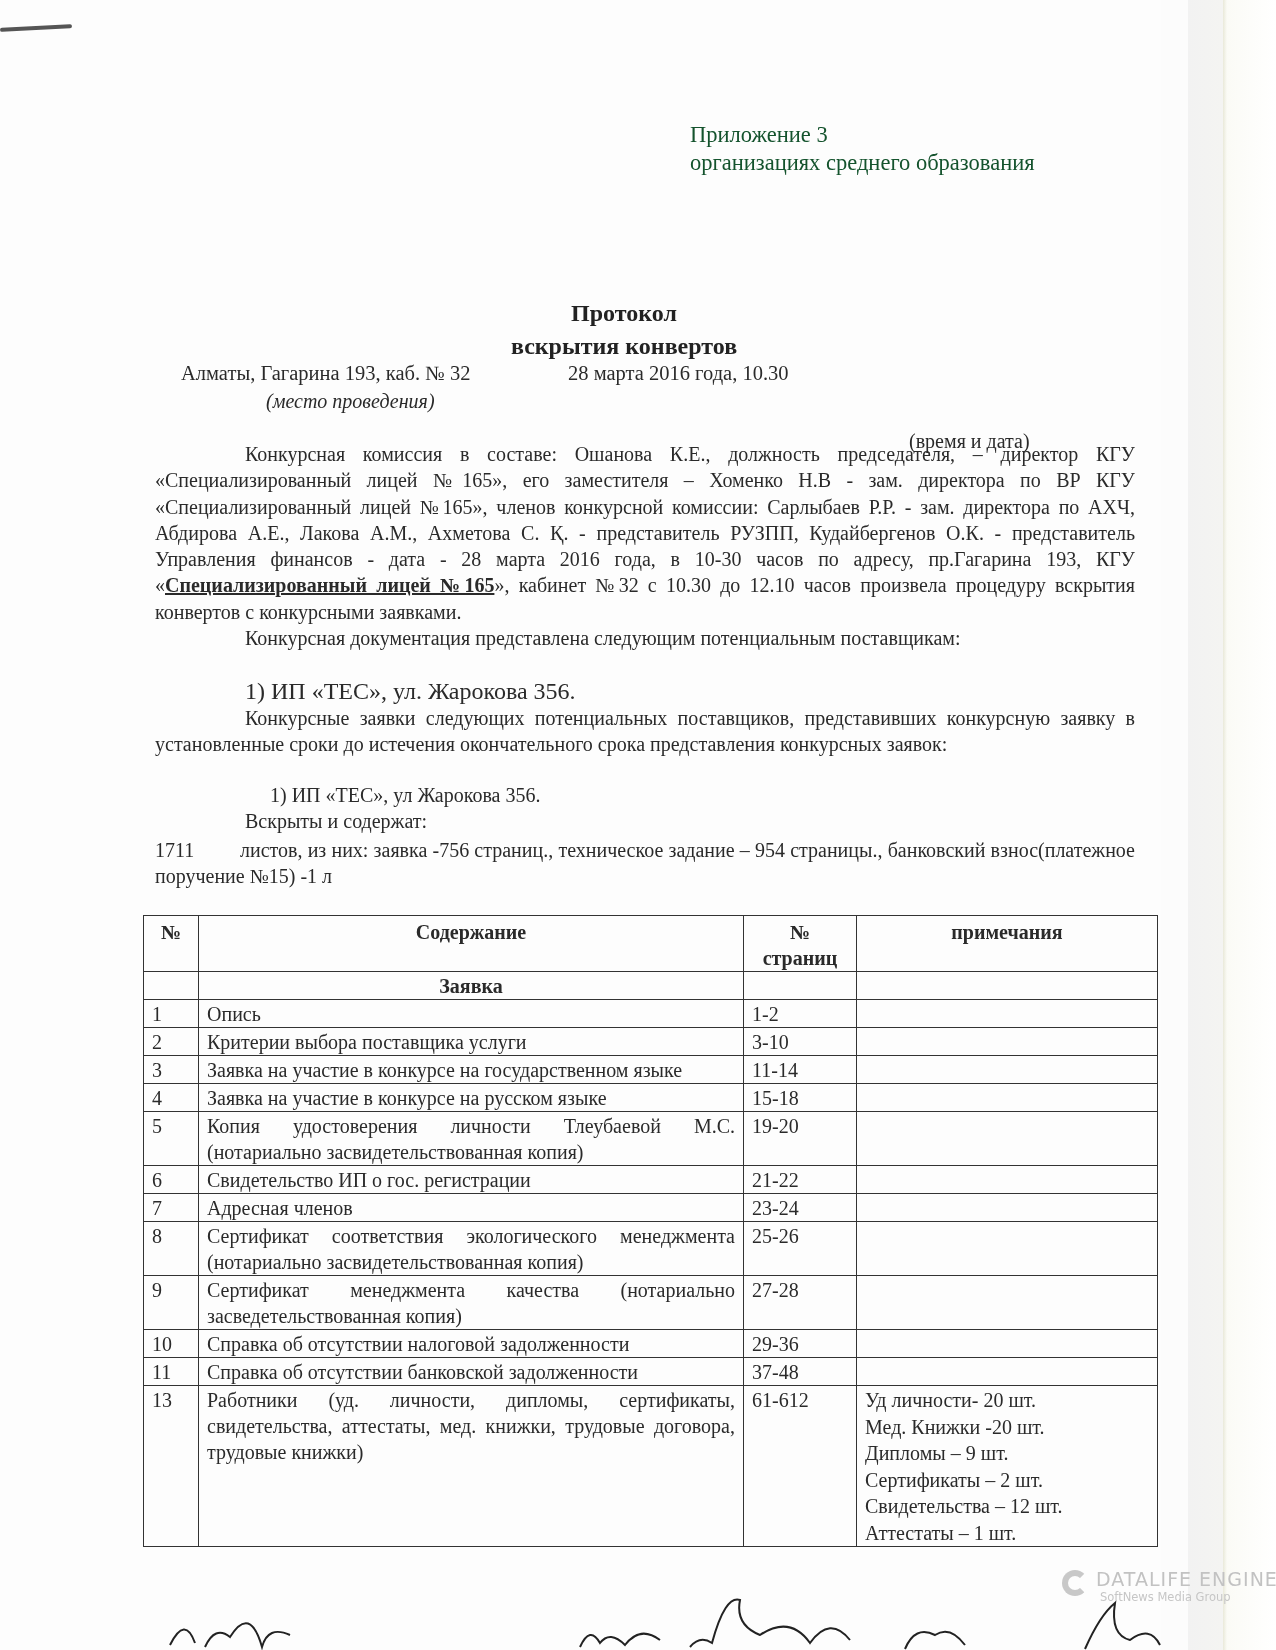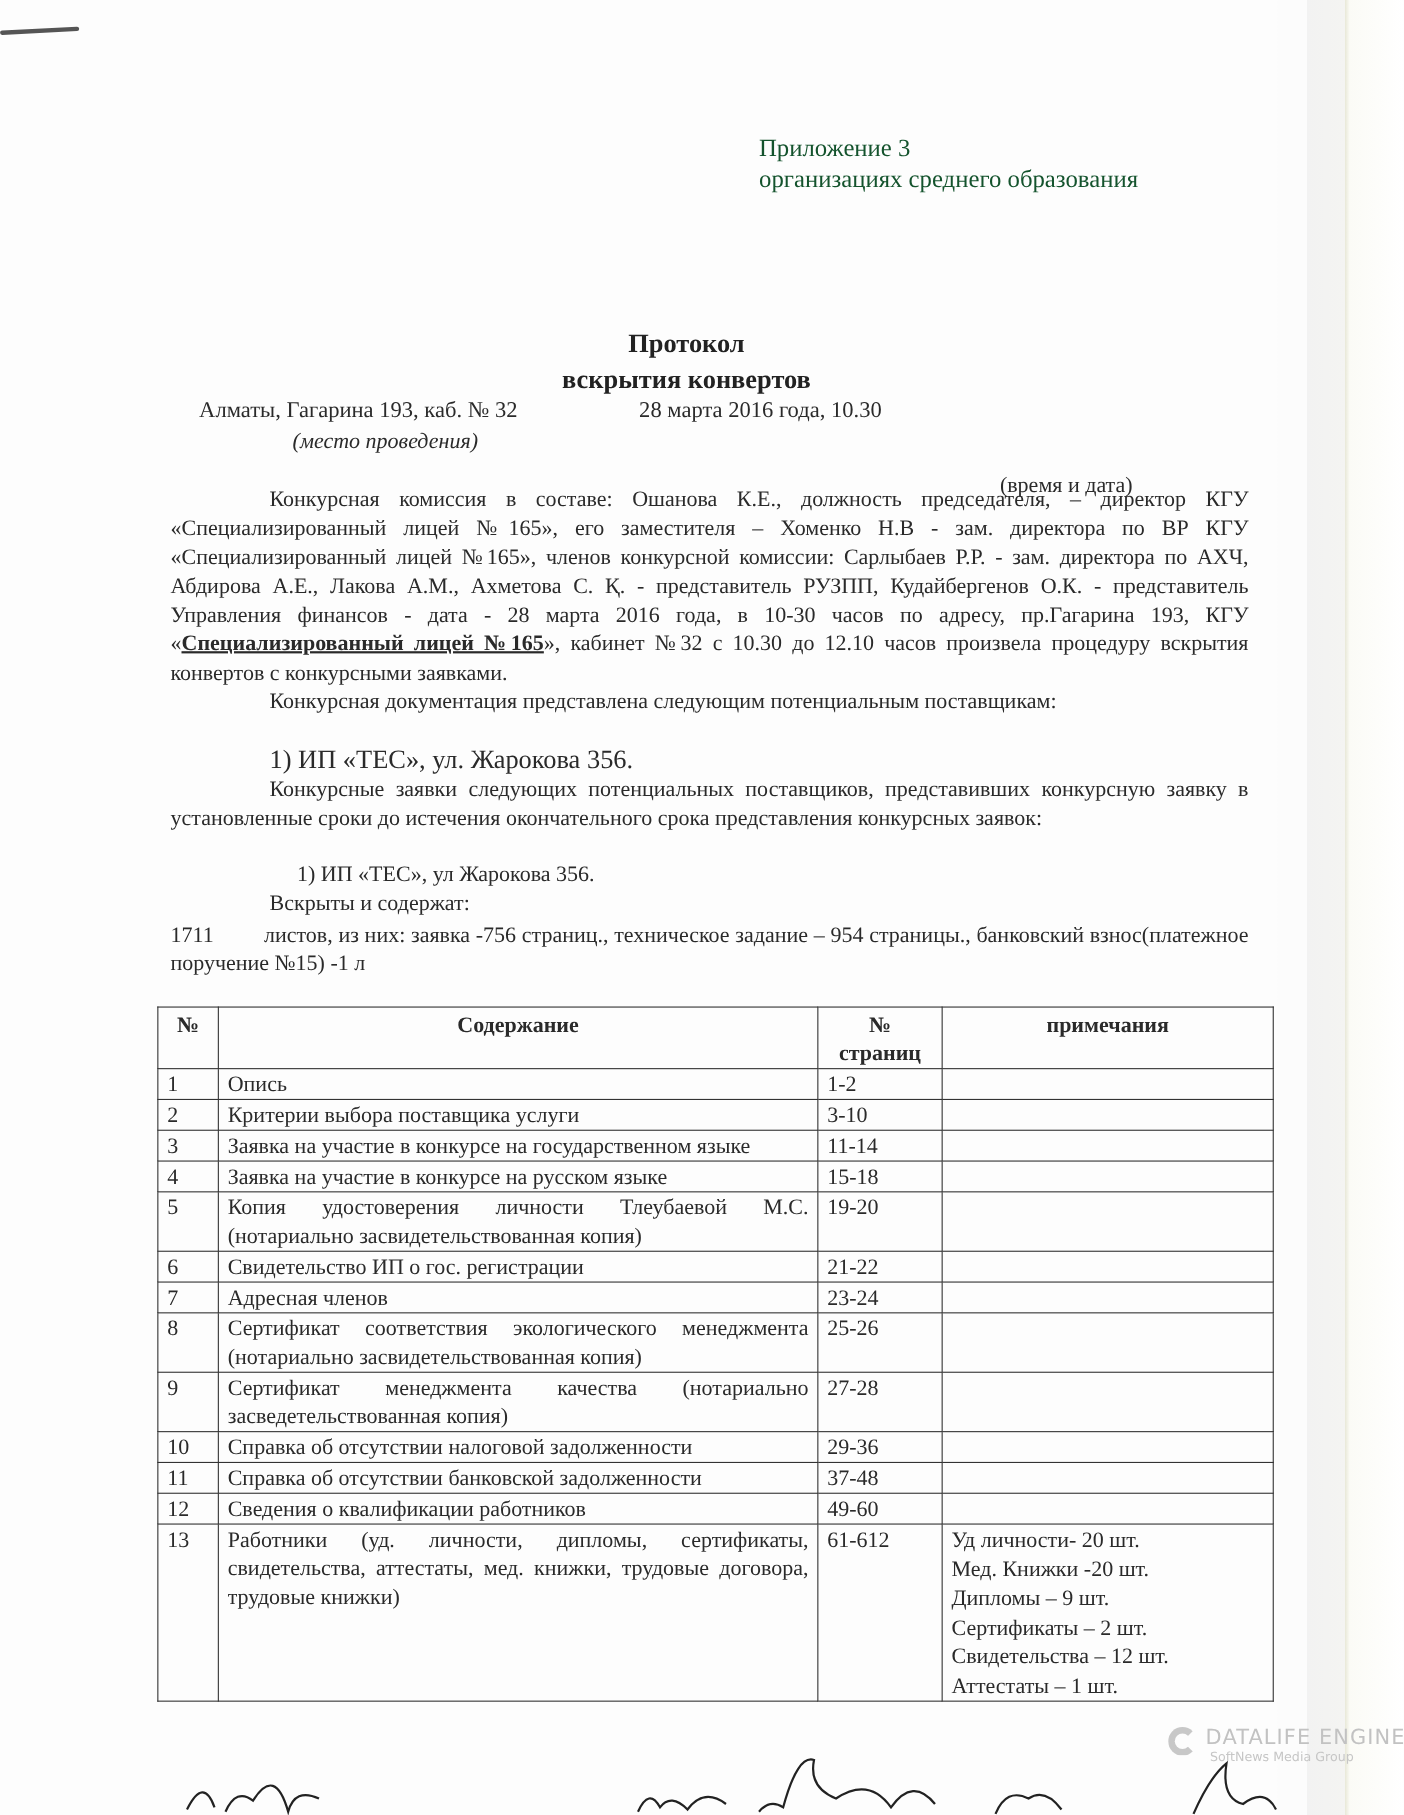--- a/index.html
+++ b/index.html
@@ -9,21 +9,21 @@
     font-family:"Liberation Serif", serif; color:#2a2a2a;
   }
   .edge-right { position:absolute; top:0; right:0; width:115px; height:1650px;
     background:linear-gradient(to right,#fcfcfc 0,#fcfcfc 27px,#f2f2f2 27px,#f4f4f2 62px,#e9e9d9 62px,#fbfbf6 66px,#ffffff 100%); }
   .scan-line { position:absolute; left:0; top:26px; width:72px; height:4px; background:#555; transform:rotate(-3deg); border-radius:2px; }
   .appendix { position:absolute; left:690px; top:121px; font-size:22.5px; line-height:28px; color:#14532d; }
   .title { position:absolute; left:0; width:1376px; text-align:center; font-weight:bold; font-size:24px; color:#222; }
   .t1 { top:300px; left:-64px; }
   .t2 { top:333px; left:-64px; }
   .place { position:absolute; left:181px; top:362px; font-size:20.5px; }
-  .datetime { position:absolute; left:581px; top:362px; font-size:20.5px; }
+  .datetime { position:absolute; left:568px; top:362px; font-size:20.5px; }
   .place-cap { position:absolute; left:266px; top:390px; font-size:20px;font-style:italic; }
   .dt-cap { position:absolute; left:909px; top:390px; font-size:20px;margin-top:40px; }
   .body { position:absolute; left:155px; width:980px; font-size:20px; line-height:26.3px; text-align:justify; }
   .p1 { top:441px; text-indent:90px; }
   .p1 b { font-weight:bold;text-decoration:underline; }
   .p2 { top:625px; text-indent:90px; }
   .item1 { position:absolute; left:245px; top:678px; font-size:24px; }
   .p3 { top:705px; text-indent:90px; }
   .item2 { position:absolute; left:270px; top:784px; font-size:20px; }
   .p4 { position:absolute; left:245px; top:810px; font-size:20px; }
@@ -75,20 +75,26 @@
 <table class="contents">
   <thead>
     <tr>
       <th class="c-no">№</th>
       <th class="c-desc" style="text-align:center">Содержание</th>
       <th class="c-pages">№ страниц</th>
       <th class="c-notes">примечания</th>
     </tr>
   </thead>
   <tbody id="table-body">
+    <tr class="section-row">
+      <td class="c-no"></td>
+      <td class="c-desc">Заявка</td>
+      <td class="c-pages"></td>
+      <td class="c-notes"></td>
+    </tr>
   <tr>
         <td class="c-no">1</td>
         <td class="c-desc">Опись</td>
         <td class="c-pages">1-2</td>
         <td class="c-notes notes-list"></td>
       </tr>
       <tr>
         <td class="c-no">2</td>
         <td class="c-desc">Критерии выбора поставщика услуги</td>
         <td class="c-pages">3-10</td>
@@ -142,26 +148,20 @@
         <td class="c-pages">29-36</td>
         <td class="c-notes notes-list"></td>
       </tr>
       <tr>
         <td class="c-no">11</td>
         <td class="c-desc">Справка об отсутствии  банковской задолженности</td>
         <td class="c-pages">37-48</td>
         <td class="c-notes notes-list"></td>
       </tr>
       <tr>
-        <td class="c-no">12</td>
-        <td class="c-desc">Сведения о квалификации работников</td>
-        <td class="c-pages">49-60</td>
-        <td class="c-notes notes-list"></td>
-      </tr>
-      <tr>
         <td class="c-no">13</td>
         <td class="c-desc">Работники (уд. личности, дипломы, сертификаты, свидетельства, аттестаты,  мед. книжки, трудовые договора, трудовые книжки)</td>
         <td class="c-pages">61-612</td>
         <td class="c-notes notes-list">
           <div>Уд личности- 20 шт.</div>
           <div>Мед. Книжки -20 шт.</div>
           <div>Дипломы – 9 шт.</div>
           <div>Сертификаты – 2 шт.</div>
           <div>Свидетельства – 12 шт.</div>
           <div>Аттестаты – 1 шт.</div>

